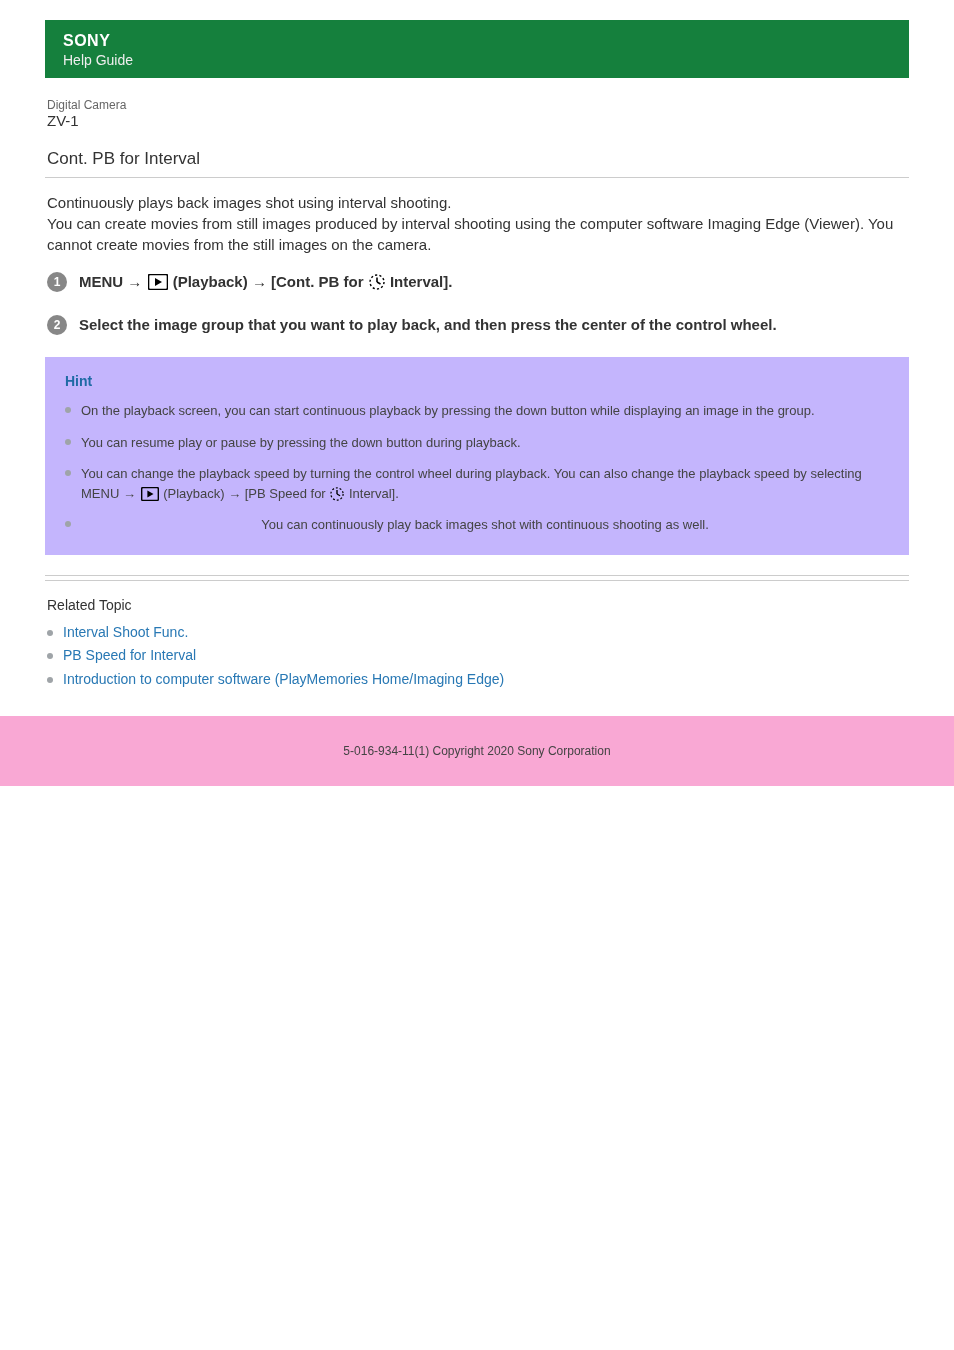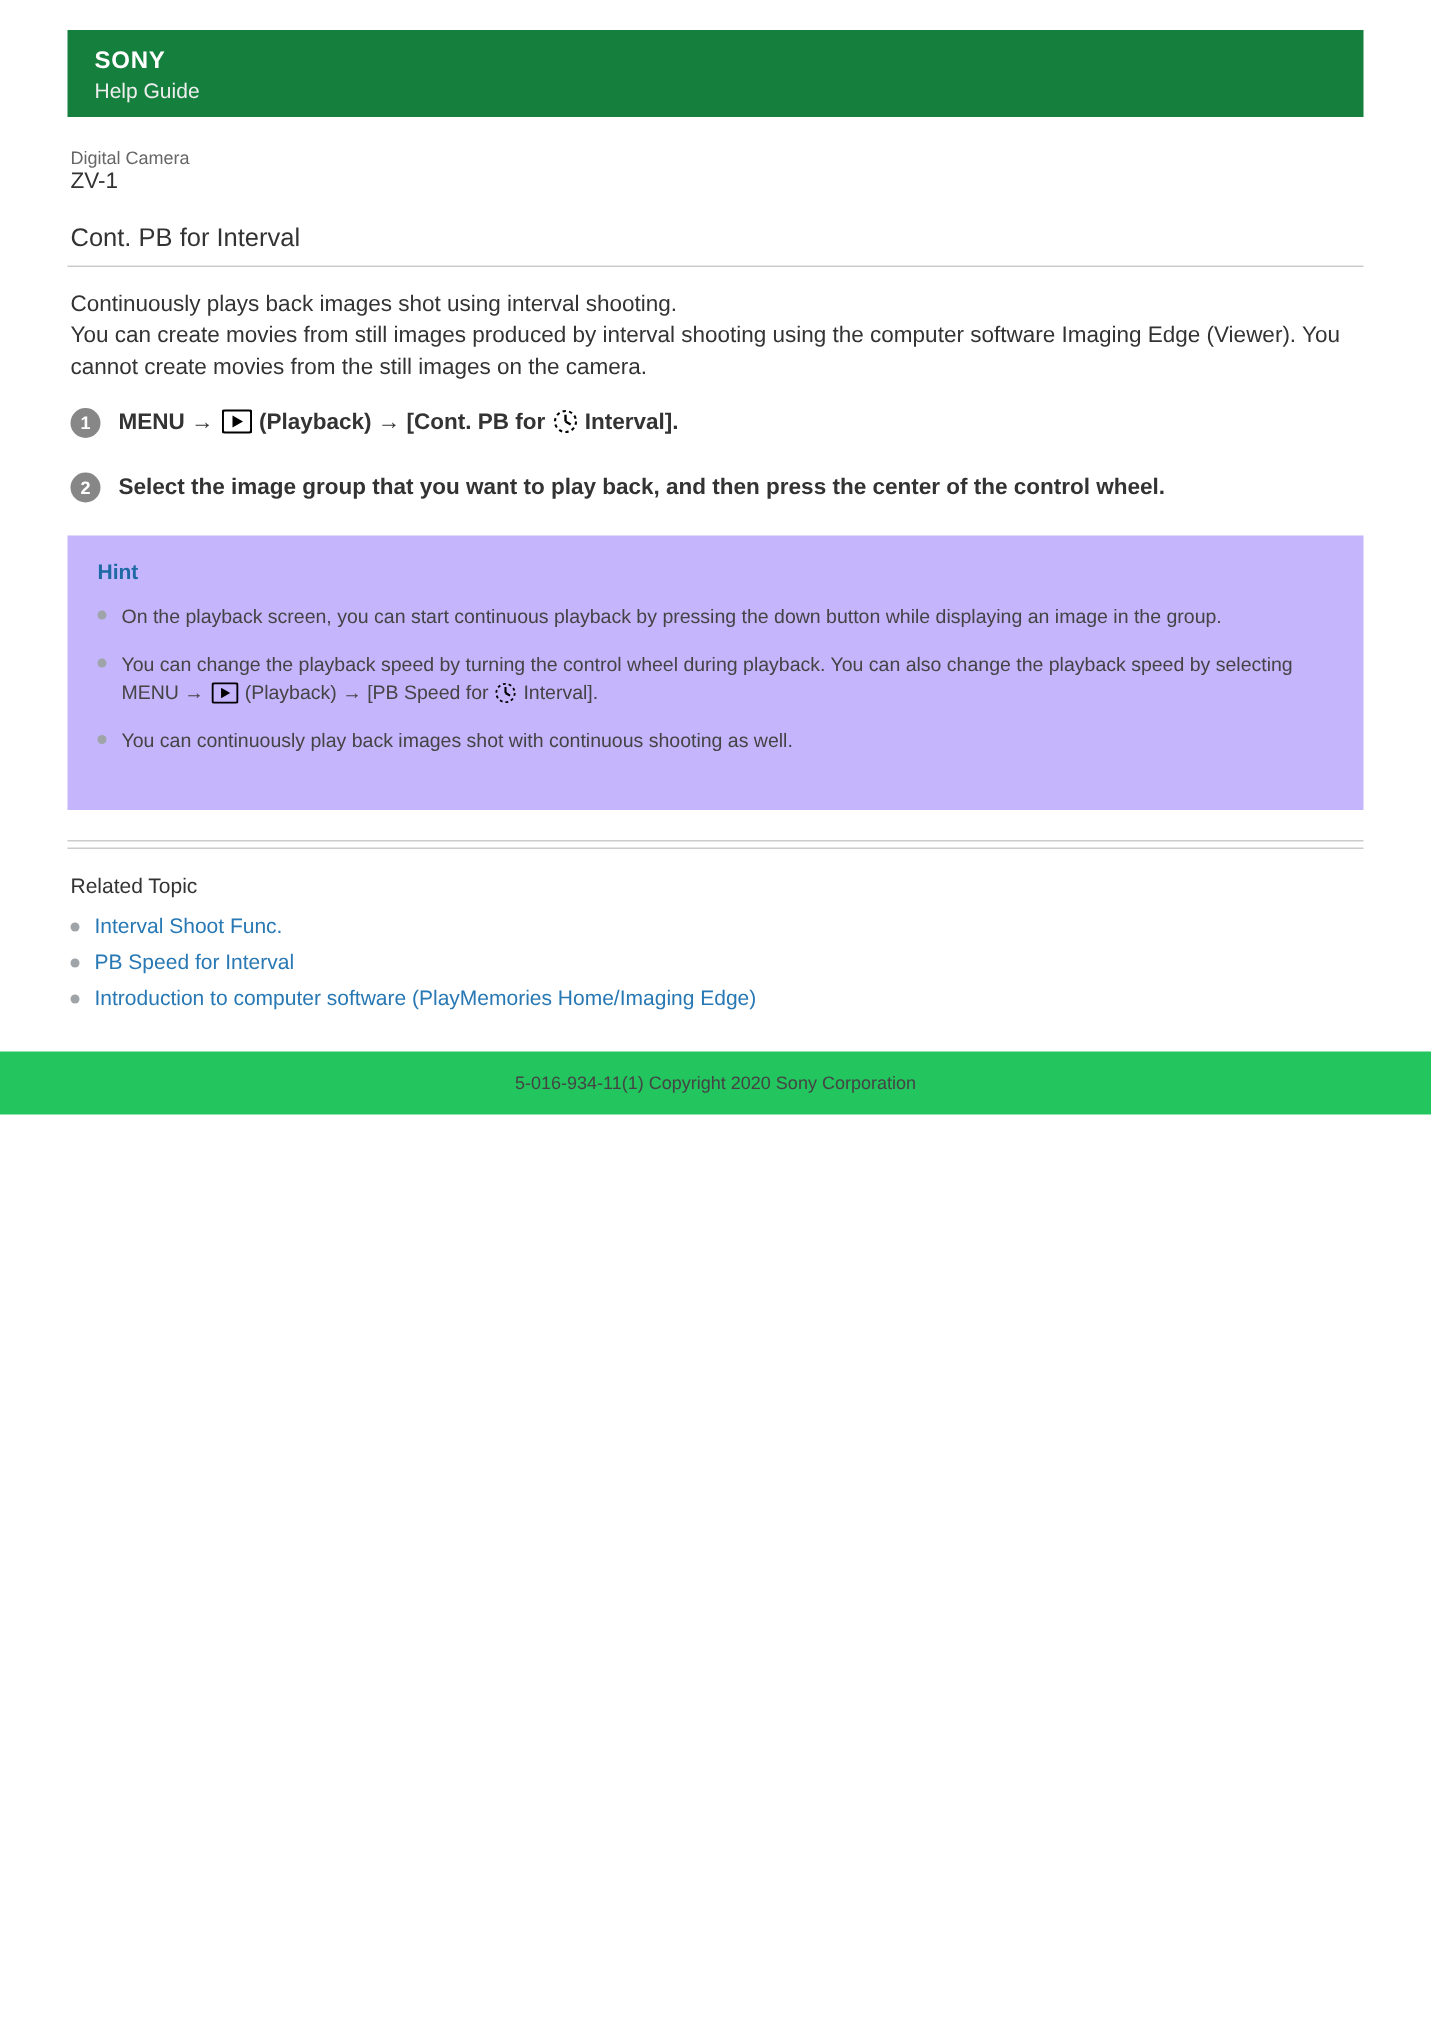--- a/index.html
+++ b/index.html
@@ -115,21 +115,21 @@
     margin: 0;
   }
   .hint-list li {
     position: relative;
     padding-left: 16px;
     font-size: 13px;
     line-height: 1.5;
     margin-bottom: 12px;
     color: #444;
   }
-  .hint-list li:last-child { margin-bottom: 21px; }
+  .hint-list li:last-child { margin-bottom: 4px; text-align: center; }
   .hint-list li::before {
     content: "";
     position: absolute;
     left: 0;
     top: 6px;
     width: 6px;
     height: 6px;
     border-radius: 50%;
     background: #9fa4a8;
   }
@@ -168,25 +168,25 @@
     width: 6px;
     height: 6px;
     border-radius: 50%;
     background: #9fa4a8;
   }
   .related-list a {
     color: #2878b4;
     text-decoration: none;
   }
   .footer {
-    background: #22c55e;
+    background: #f9a8d4;
     color: #444;
     text-align: center;
     font-size: 12px;
-    padding: 14px 0;
+    padding: 28px 0;
     margin: 16px -45px;
   }
 </style>
 </head>
 <body>
 
 <div class="container">
 
   <div class="header-black">
     <div class="sony-logo">SONY</div>
@@ -228,20 +228,21 @@
 
   <div class="step">
     <div class="step-badge">2</div>
     <div class="step-text">Select the image group that you want to play back, and then press the center of the control wheel.</div>
   </div>
 
   <div class="hint-box">
     <div class="hint-title">Hint</div>
     <ul class="hint-list">
       <li>On the playback screen, you can start continuous playback by pressing the down button while displaying an image in the group.</li>
+      <li>You can resume play or pause by pressing the down button during playback.</li>
       <li>
         <span>You can change the playback speed by turning the control wheel during playback. You can also change the playback speed by selecting MENU → </span>
         <span class="icon-play">
           <svg width="18" height="14" viewBox="0 0 20 16">
             <rect x="0.5" y="0.5" width="19" height="15" rx="1.5" fill="none" stroke="#000" stroke-width="1.6"></rect>
             <polygon points="7,4 7,12 14,8" fill="#000"></polygon>
           </svg>
         </span>
         <span>(Playback) → [PB Speed for </span>
         <span class="icon-interval">

